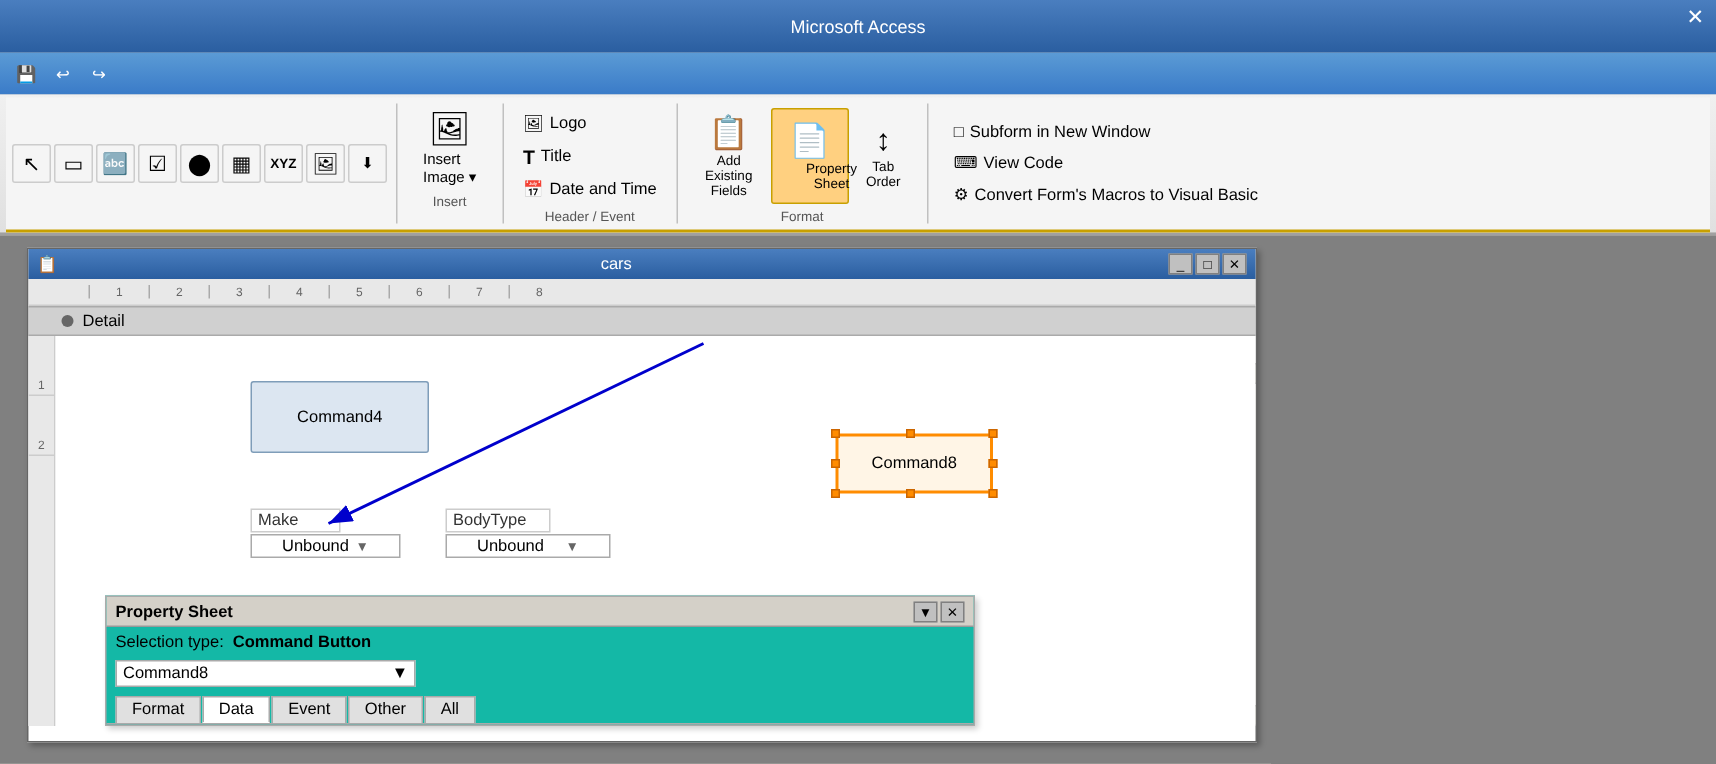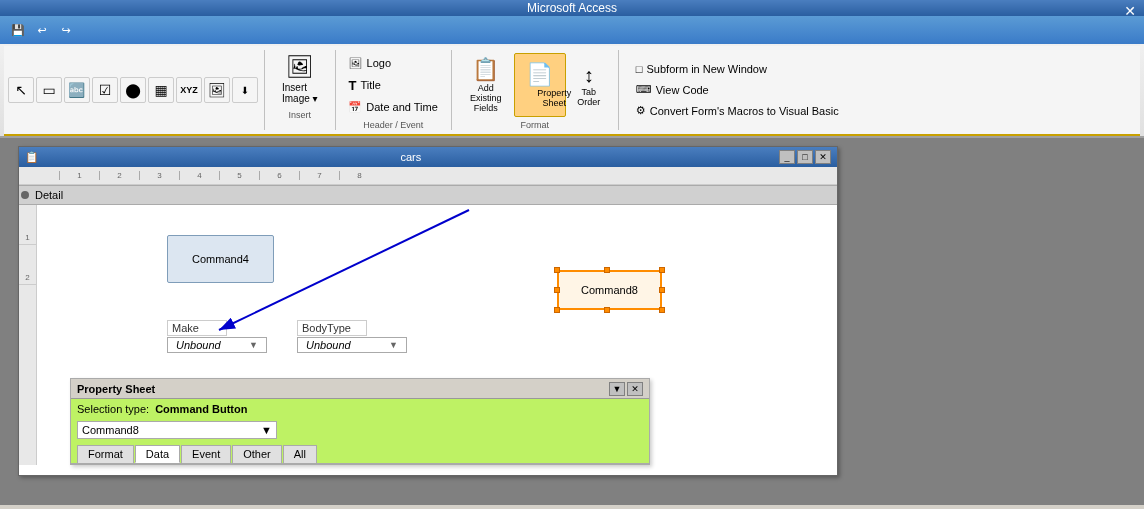--- a/index.html
+++ b/index.html
@@ -9,21 +9,21 @@
       background: #d4d0c8;
       width: 1144px;
       height: 509px;
       overflow: hidden;
       position: relative;
     }
 
     
     .title-bar {
       background: linear-gradient(to bottom, #4a7ebf, #2a5ea0);
-      height: 16px;
+      height: 35px;
       display: flex;
       align-items: center;
       justify-content: center;
       color: white;
       font-size: 12px;
       position: relative;
     }
     .title-bar-close {
       position: absolute;
       right: 8px;
@@ -192,21 +192,21 @@
       font-size: 8px;
       color: #666;
     }
 
     
     .section-header {
       background: #d0d0d0;
       height: 20px;
       display: flex;
       align-items: center;
-      padding-left: 2px;
+      padding-left: 22px;
       font-size: 11px;
       border-top: 1px solid #aaa;
       border-bottom: 1px solid #aaa;
     }
     .section-dot {
       width: 8px;
       height: 8px;
       background: #666;
       border-radius: 50%;
       margin-right: 6px;
@@ -275,22 +275,21 @@
     }
 
     .form-combo {
       position: absolute;
       background: white;
       border: 1px solid #aaa;
       font-size: 11px;
       display: flex;
       align-items: center;
       justify-content: space-between;
-      padding: 1px 8px;
-      font-style: italic;
+      padding: 1px 20px;
     }
     .combo-arrow {
       font-size: 9px;
       color: #666;
     }
 
     
     .handle {
       position: absolute;
       width: 6px;
@@ -298,21 +297,21 @@
       background: #ff8c00;
       border: 1px solid #cc6600;
     }
 
     
     .property-sheet {
       position: absolute;
       left: 70px;
       top: 240px;
       width: 580px;
-      background: #bef264;
+      background: #14b8a6;
       border: 1px solid #aaa;
       box-shadow: 2px 2px 4px rgba(0,0,0,0.2);
       z-index: 100;
     }
     .property-sheet-header {
       background: #d4d0c8;
       height: 20px;
       display: flex;
       align-items: center;
       justify-content: space-between;
@@ -614,21 +613,21 @@
       </div>
 
       <div class="scrollbar-v">
         <button class="scrollbar-btn">▲</button>
         <div style="flex:1;"></div>
         <button class="scrollbar-btn">▼</button>
       </div>
 
       <div class="design-content">
 
-        <button class="design-btn" style="left:130px;top:30px;width:107px;height:48px;">
+        <button class="design-btn" style="left:130px;top:30px;width:119px;height:48px;">
           <span>Command4</span>
         </button>
 
         <button class="design-btn selected" style="left:520px;top:65px;width:105px;height:40px;">
           <span>Command8</span>
         </button>
 
         <div class="handle" style="left:517px;top:62px;"></div>
         <div class="handle" style="left:567px;top:62px;"></div>
         <div class="handle" style="left:622px;top:62px;"></div>

